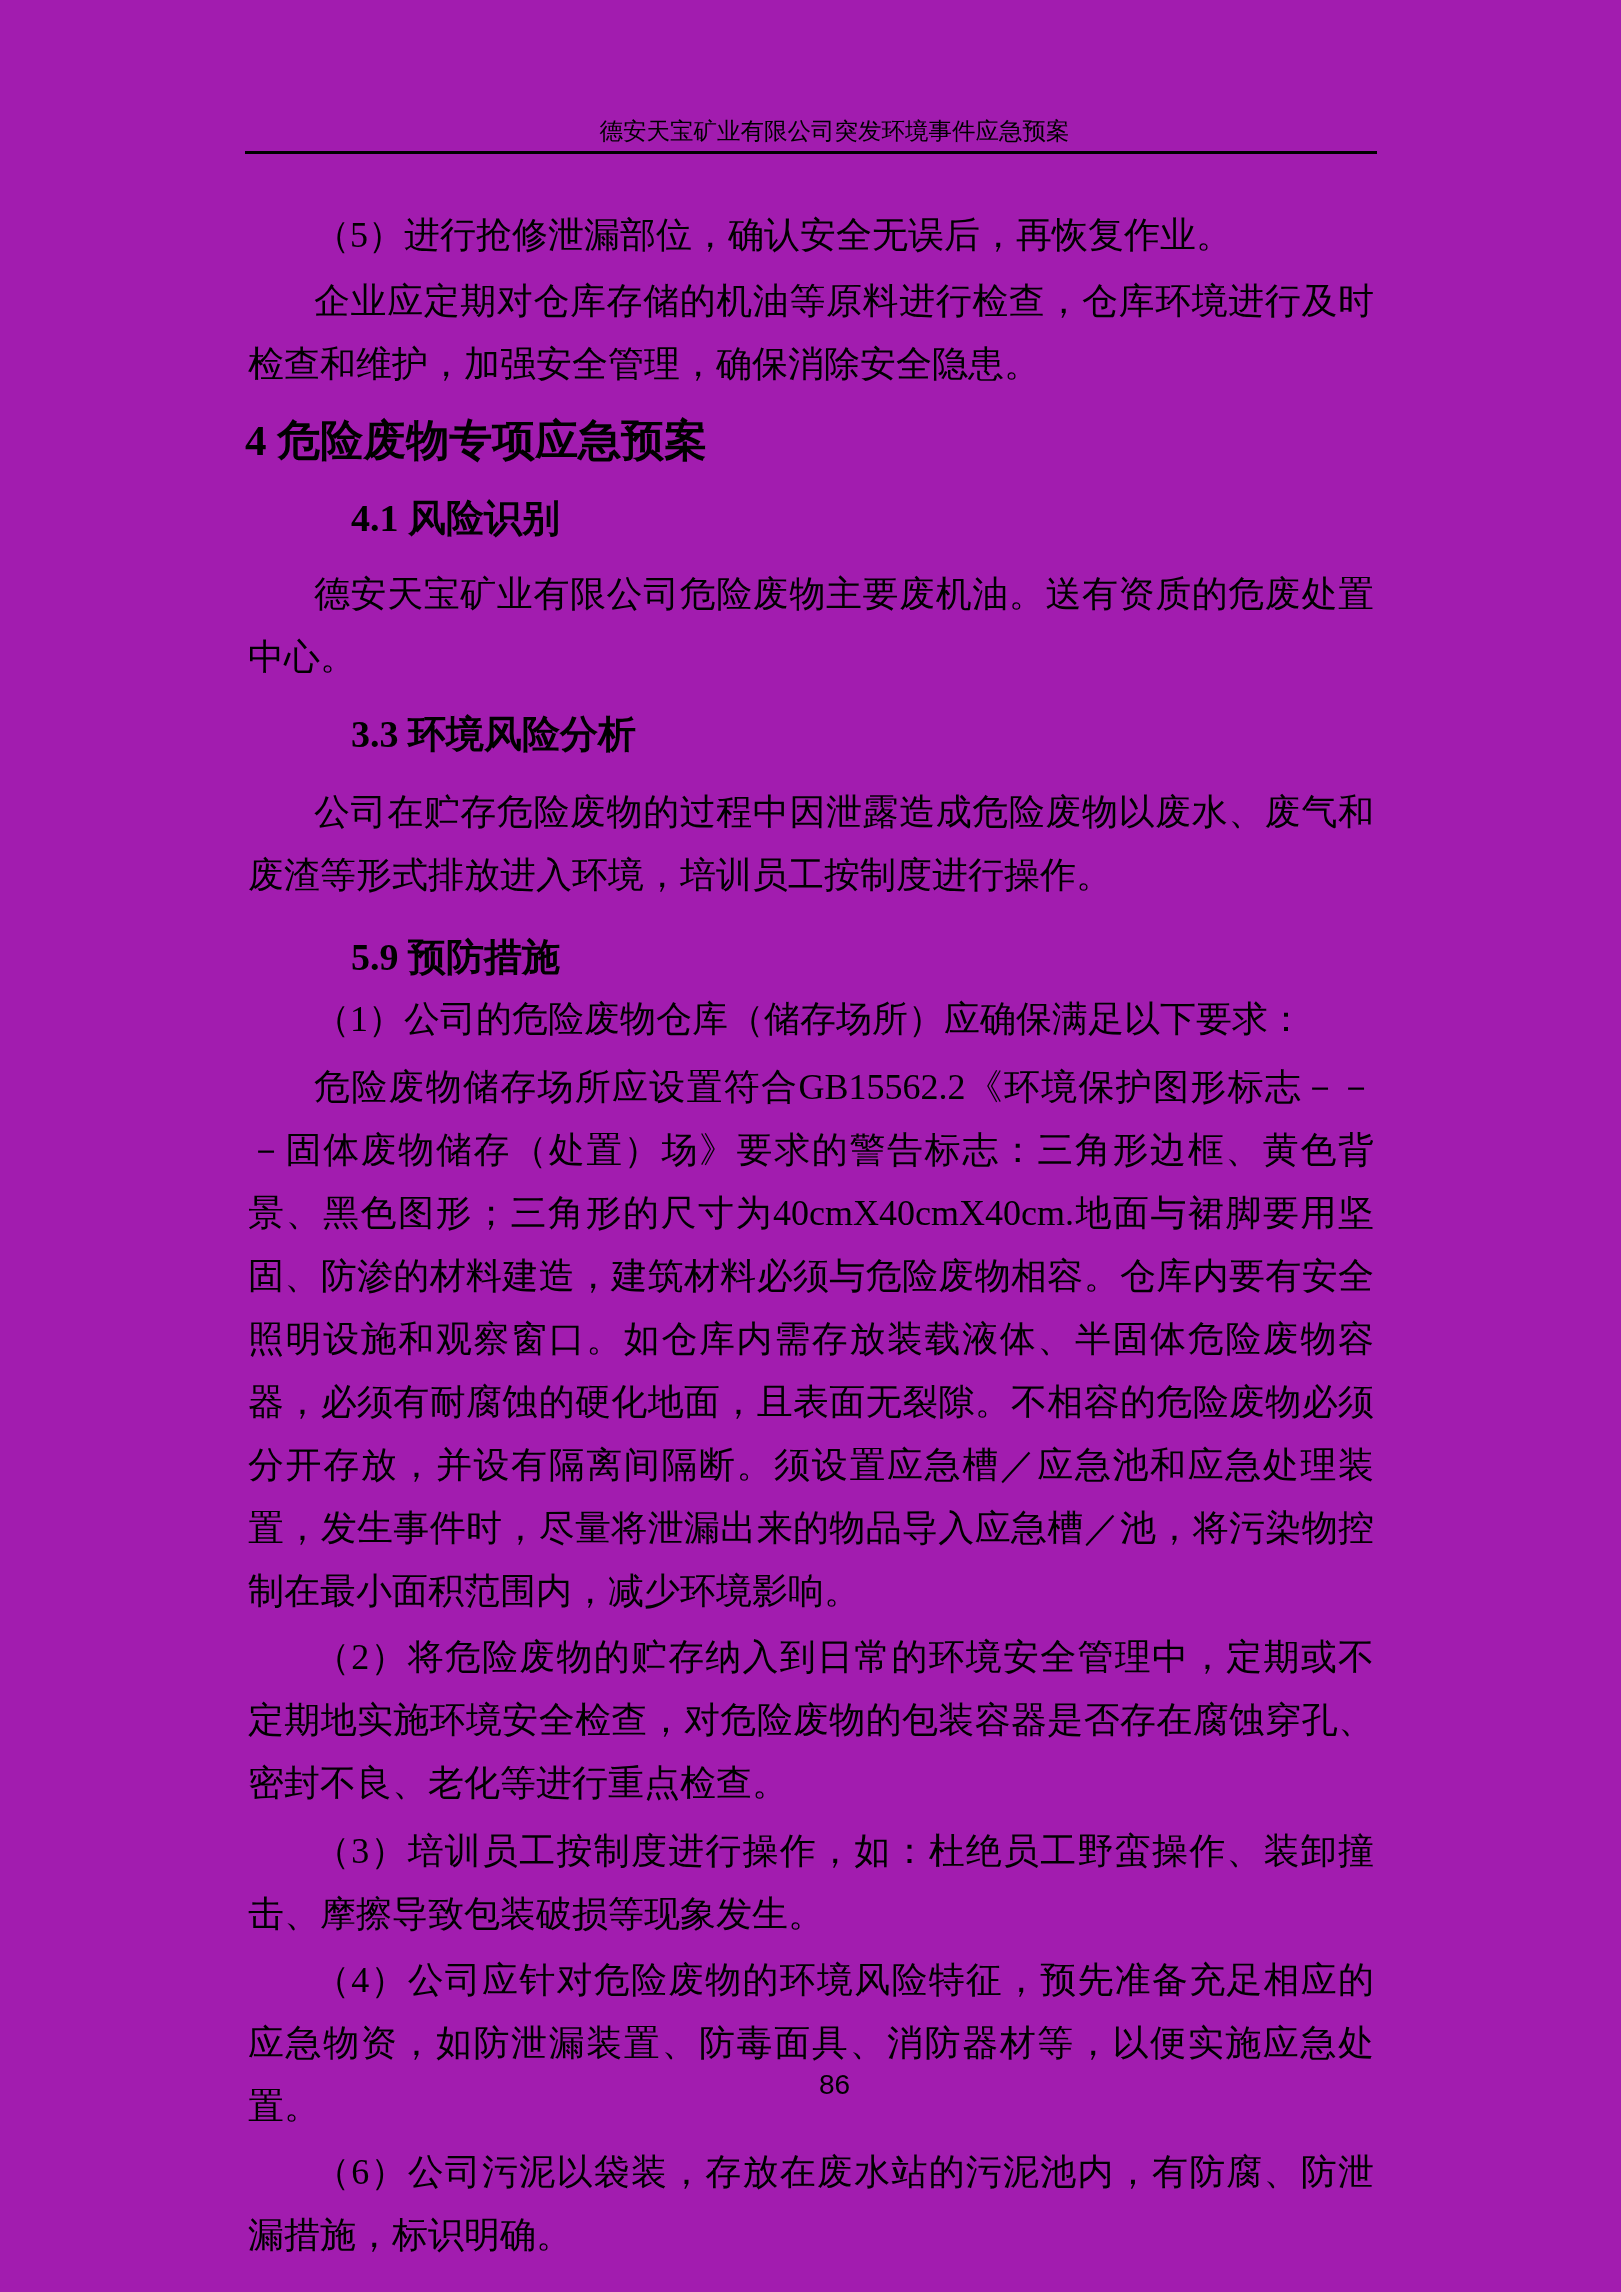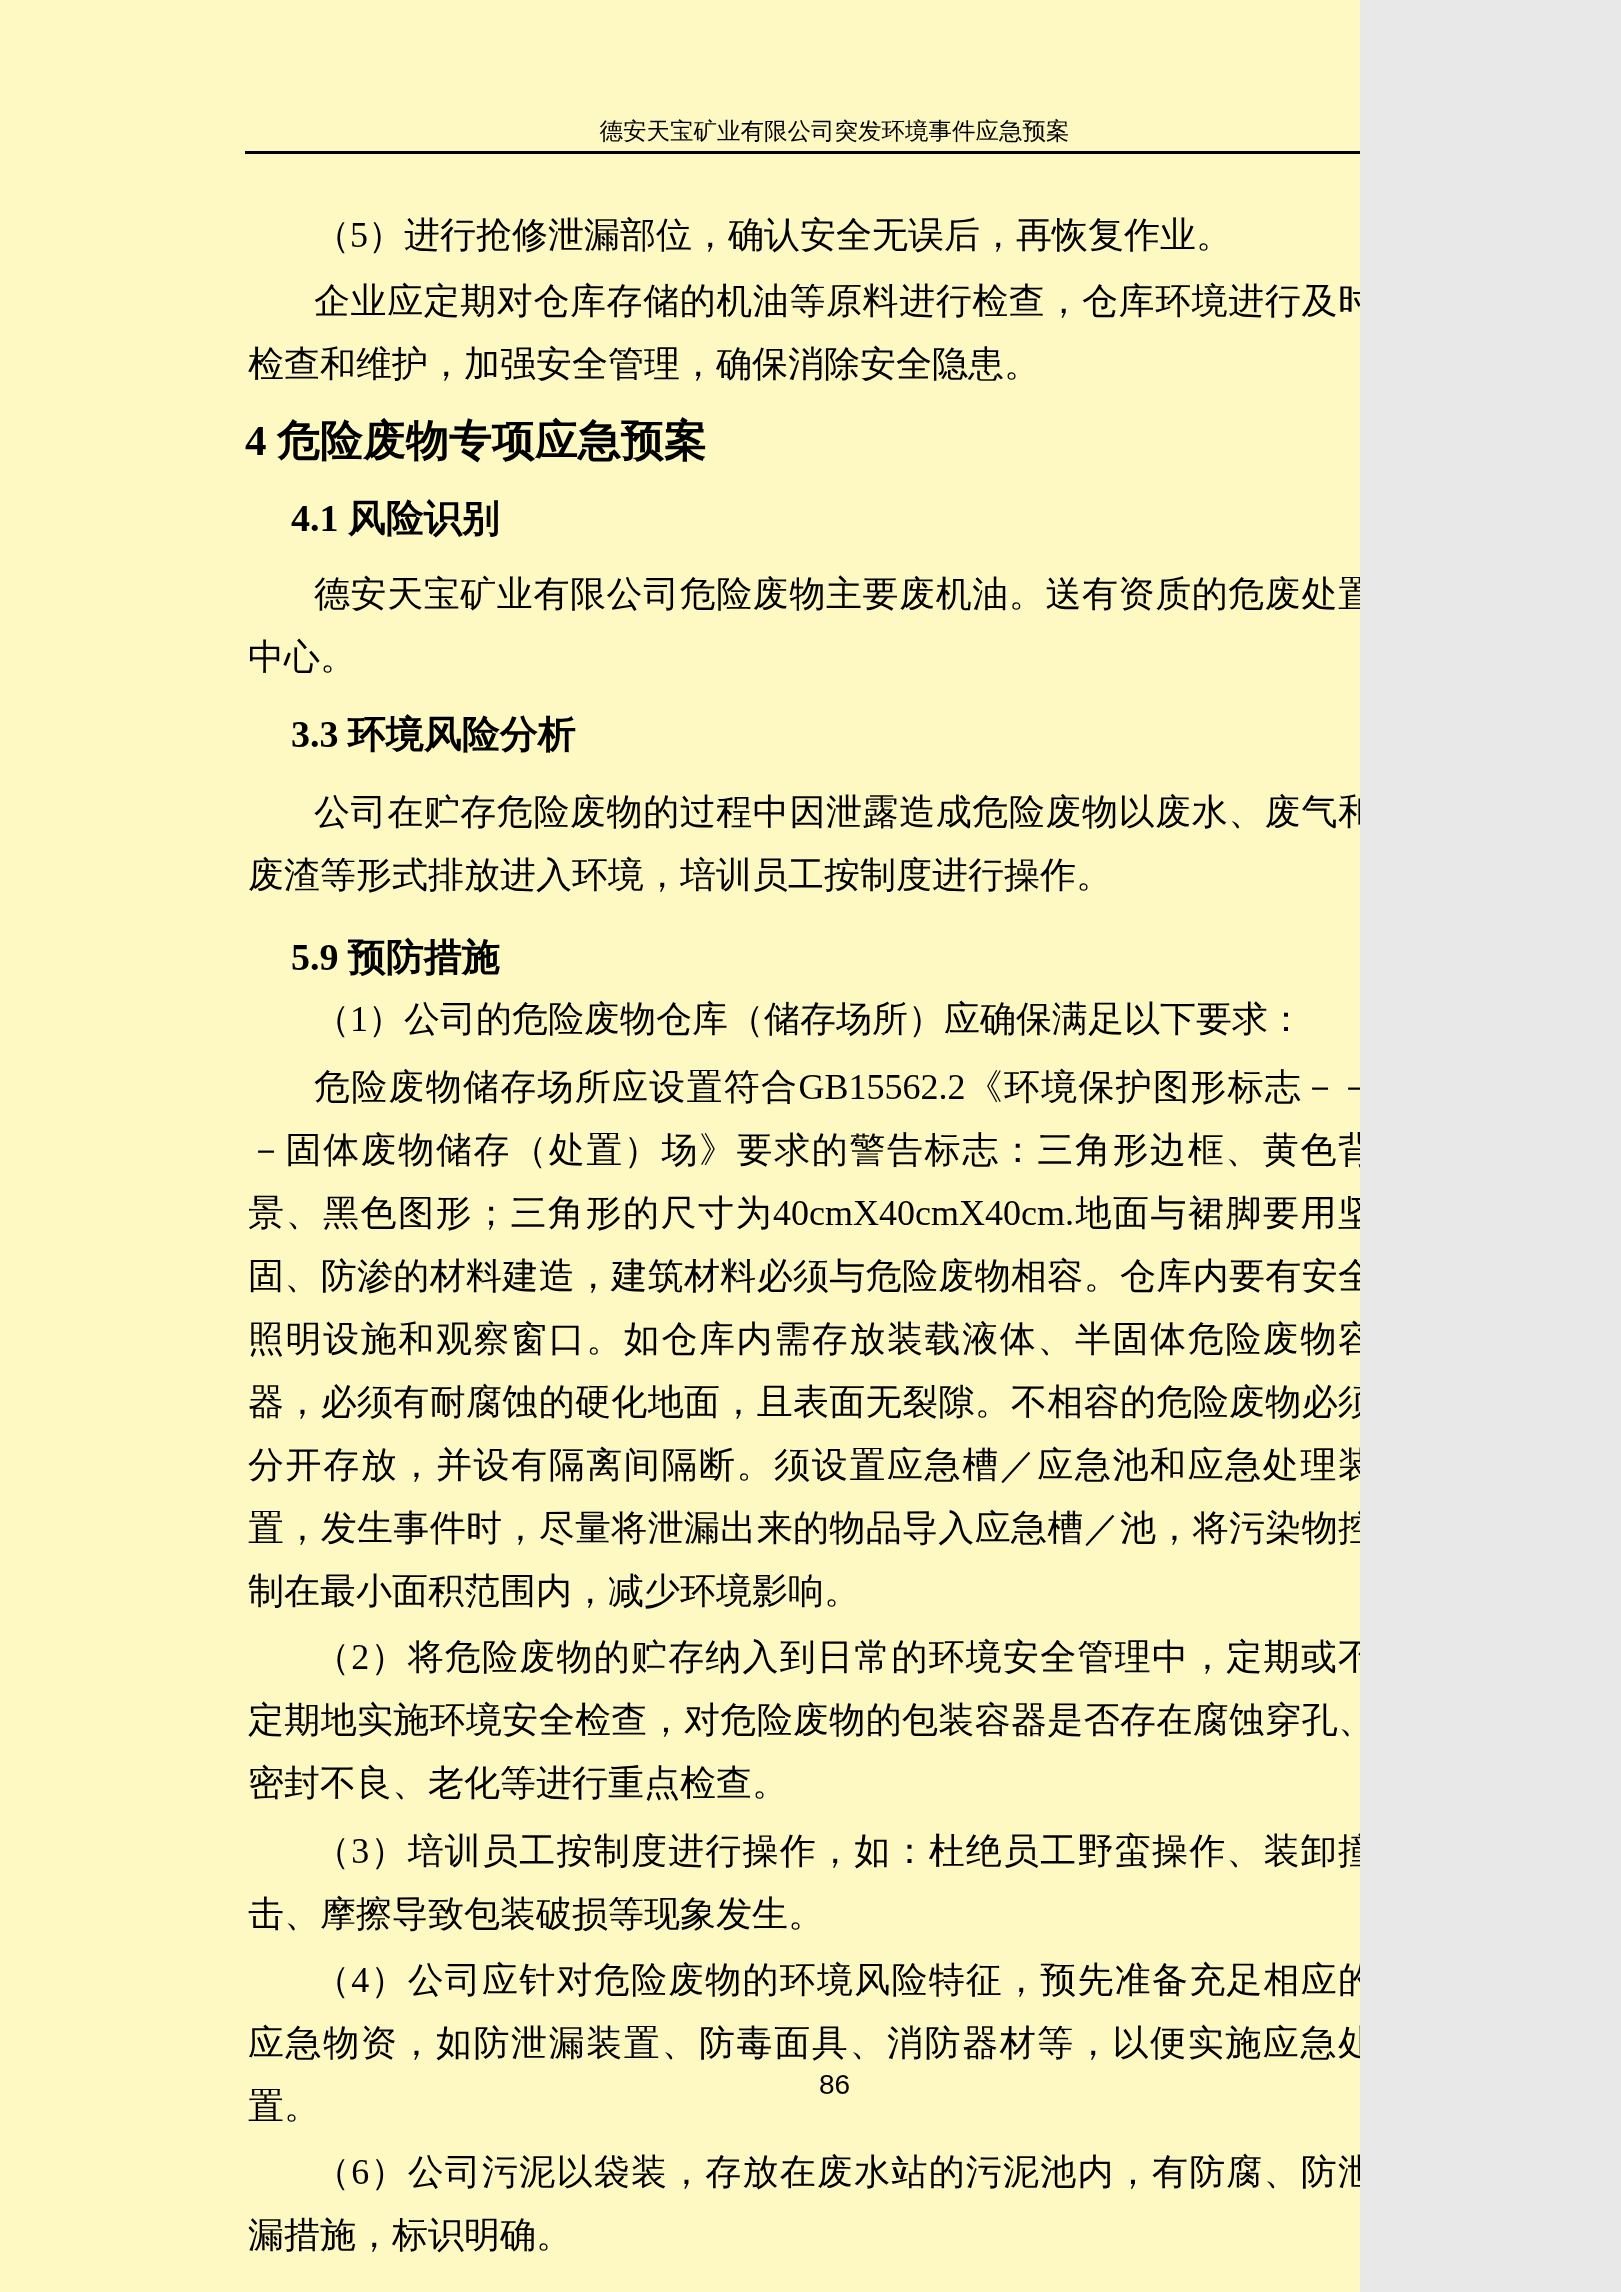--- a/index.html
+++ b/index.html
@@ -2,23 +2,23 @@
 <html><head>
 <meta charset="utf-8">
 <style>
   html, body {
     margin: 0;
     padding: 0;
     background: #e8e8e8;
   }
   .page {
     position: relative;
-    width: 1360px;
+    width: 1621px;
     height: 2293px;
-    background: #fef9c3;
+    background: #a21caf;
     color: #000000;
     font-family: "Liberation Serif", "DejaVu Serif", serif;
     overflow: hidden;
   }
   
   .page-header {
     position: absolute;
     left: 245px;
     top: 118px;
     width: 1132px;
@@ -44,21 +44,21 @@
     text-indent: 66px;
     word-break: break-word;
   }
   .content h1.h1 {
     margin: 14.7px 0 0 0;
     font-size: 43px;
     line-height: 59px;
     font-weight: bold;
   }
   .content h2.h2 {
-    margin: 0 0 0 46px;
+    margin: 0 0 0 106px;
     font-size: 38px;
     line-height: 55px;
     font-weight: bold;
   }
   
   .mt15 { margin-top: 14.7px !important; }
   .mt22 { margin-top: 21.6px !important; }
   .mt17 { margin-top: 16.7px !important; }
   .mt18 { margin-top: 17.6px !important; }
   .mt20 { margin-top: 19.6px !important; }

